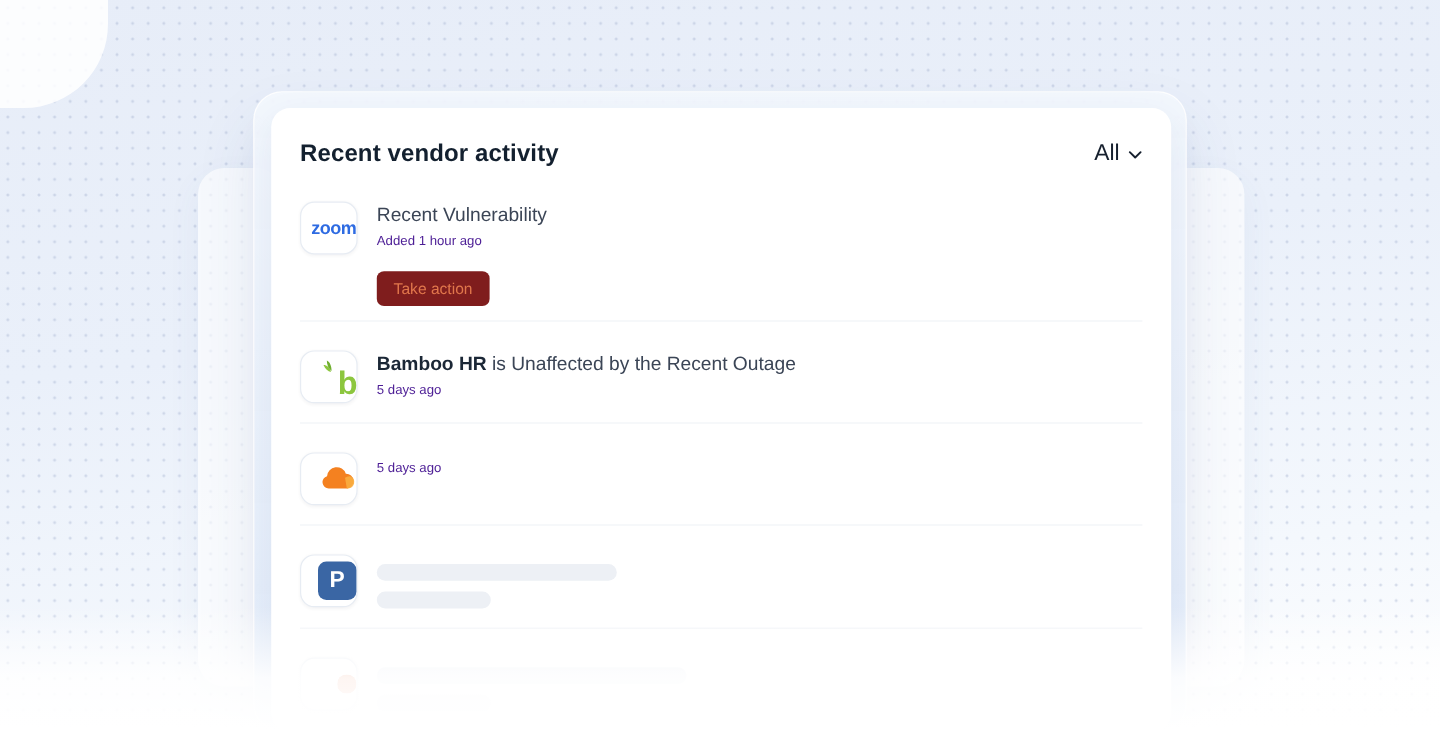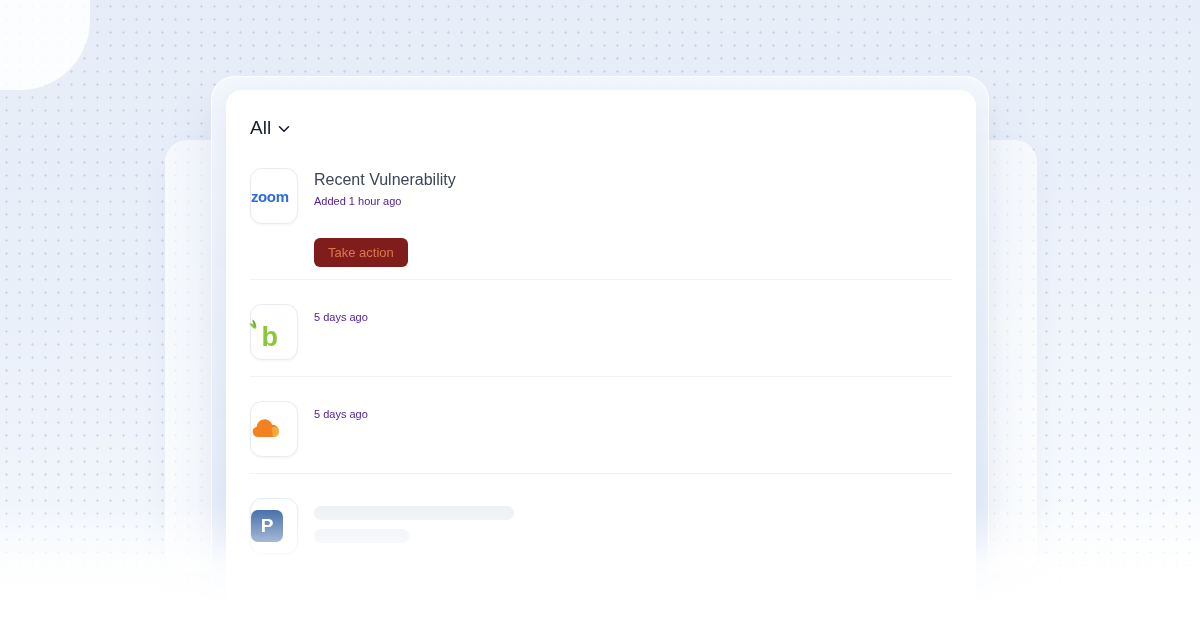--- a/index.html
+++ b/index.html
@@ -49,23 +49,23 @@
   }
   .card-title { font-size:20px; font-weight:700; color:#13202F; letter-spacing:0.1px; }
   .filter {
     display:flex; align-items:center; gap:7px; cursor:pointer;
     font-size:19px; color:#16202E;
   }
   .filter svg { display:block; margin-top:2px; }
 
   .row-main { display:flex; gap:16px; margin-top:28px; }
   .logo-tile {
-    flex:0 0 48px; width:48px; height:56px; background:#fff;
+    flex:0 0 48px; width:48px; height:44px; background:#fff;
     border:1px solid #E7ECF3; border-radius:12px;
-    display:flex; align-items:center; justify-content:flex-start;
+    display:flex; align-items:center; justify-content:flex-end;
     box-shadow:0 1px 3px rgba(16,24,40,0.05);
   }
   .row-text { padding-top:2px; }
   .row-title { font-size:16px; color:#3B4556; line-height:1.25; }
   .row-title b { color:#1B2736; font-weight:700; }
   .row-meta { font-size:11px; color:#4c1d95; margin-top:5px; }
 
   .row1-actions {
     margin:14px 0 0 64px; height:28px;
     display:flex; align-items:center; justify-content:space-between;
@@ -123,20 +123,21 @@
 
 <div class="dots"></div>
 <div class="corner-shape"></div>
 <div class="side-panel left"></div>
 <div class="side-panel right"></div>
 <div class="frame"></div>
 
 <div class="card">
 
   <div class="card-header">
+    <div class="card-title">Recent vendor activity</div>
     <div class="filter">
       <span>All</span>
       <span>
         <svg width="12" height="8" viewBox="0 0 12 8" fill="none">
           <path d="M1.5 1.8 L6 6.2 L10.5 1.8" stroke="#16202E" stroke-width="1.6" stroke-linecap="round" stroke-linejoin="round"></path>
         </svg>
       </span>
     </div>
   </div>
 
@@ -163,20 +164,21 @@
           <span class="bamboo-leaf">
             <svg width="13" height="12" viewBox="0 0 13 12">
               <path d="M6.8 10 C6 6.2 3.2 4.2 0.6 4.2 C2 7.6 4.3 9.5 6.8 10 Z" fill="#8CC63E"></path>
               <path d="M7.3 9.2 C7.3 5.2 5.9 1.6 3.4 0.5 C3.4 4.2 5 7.6 7.3 9.2 Z" fill="#6FAE2E"></path>
             </svg>
           </span>
           <span class="bamboo-b">b</span>
         </div>
       </div>
       <div class="row-text">
+        <div class="row-title"><b>Bamboo HR</b><span> is Unaffected by the Recent Outage</span></div>
         <div class="row-meta">5 days ago</div>
       </div>
     </div>
     <div class="rowsep"></div>
   </div>
 
   <div>
     <div class="vendor-row">
       <div class="logo-tile">
         <svg width="30" height="21" viewBox="0 0 32 22">

